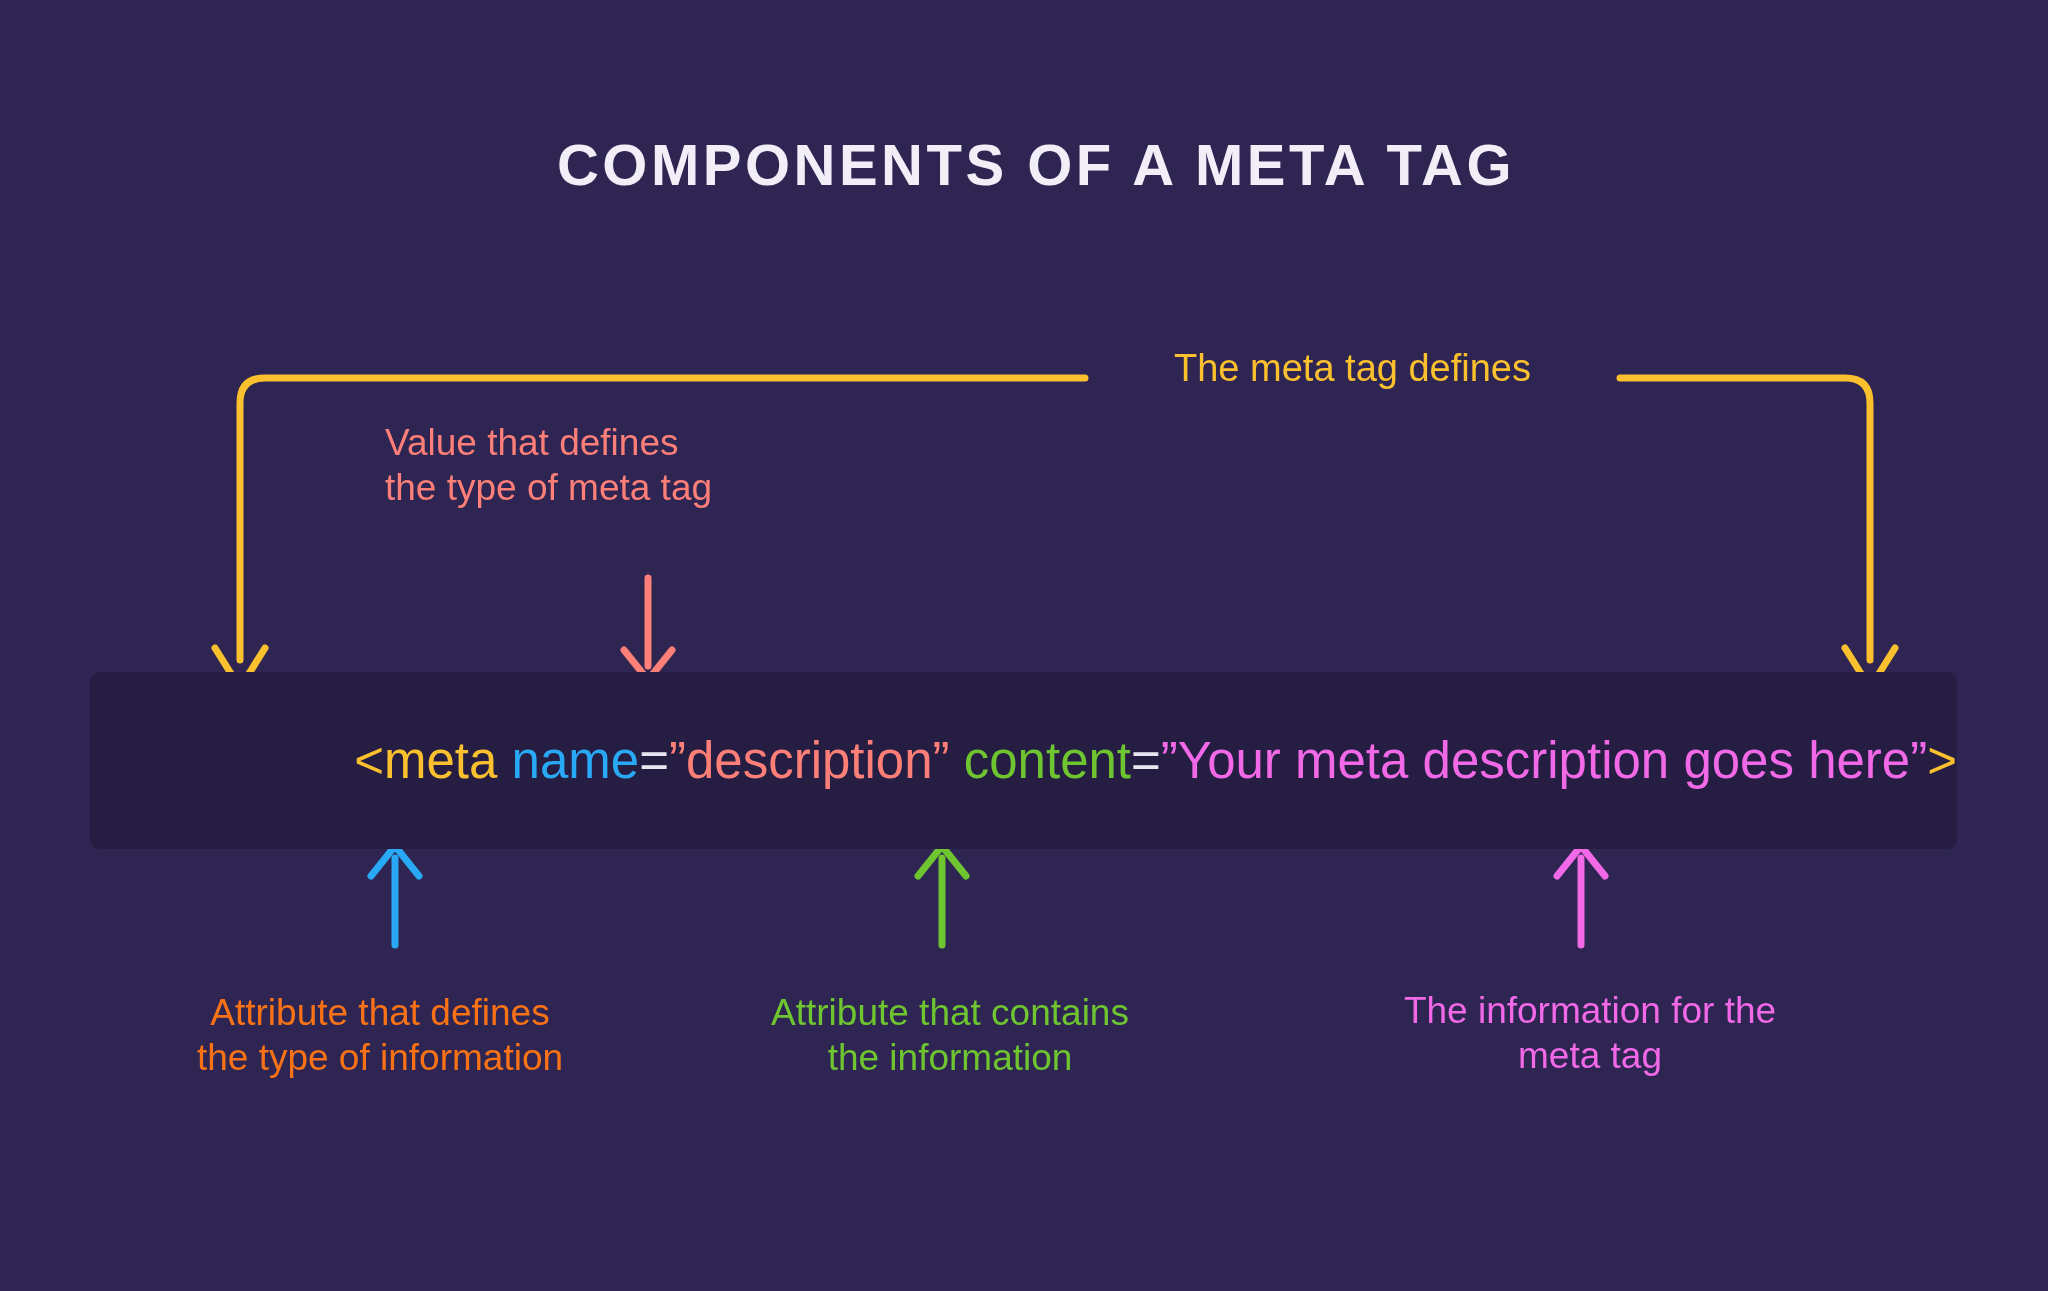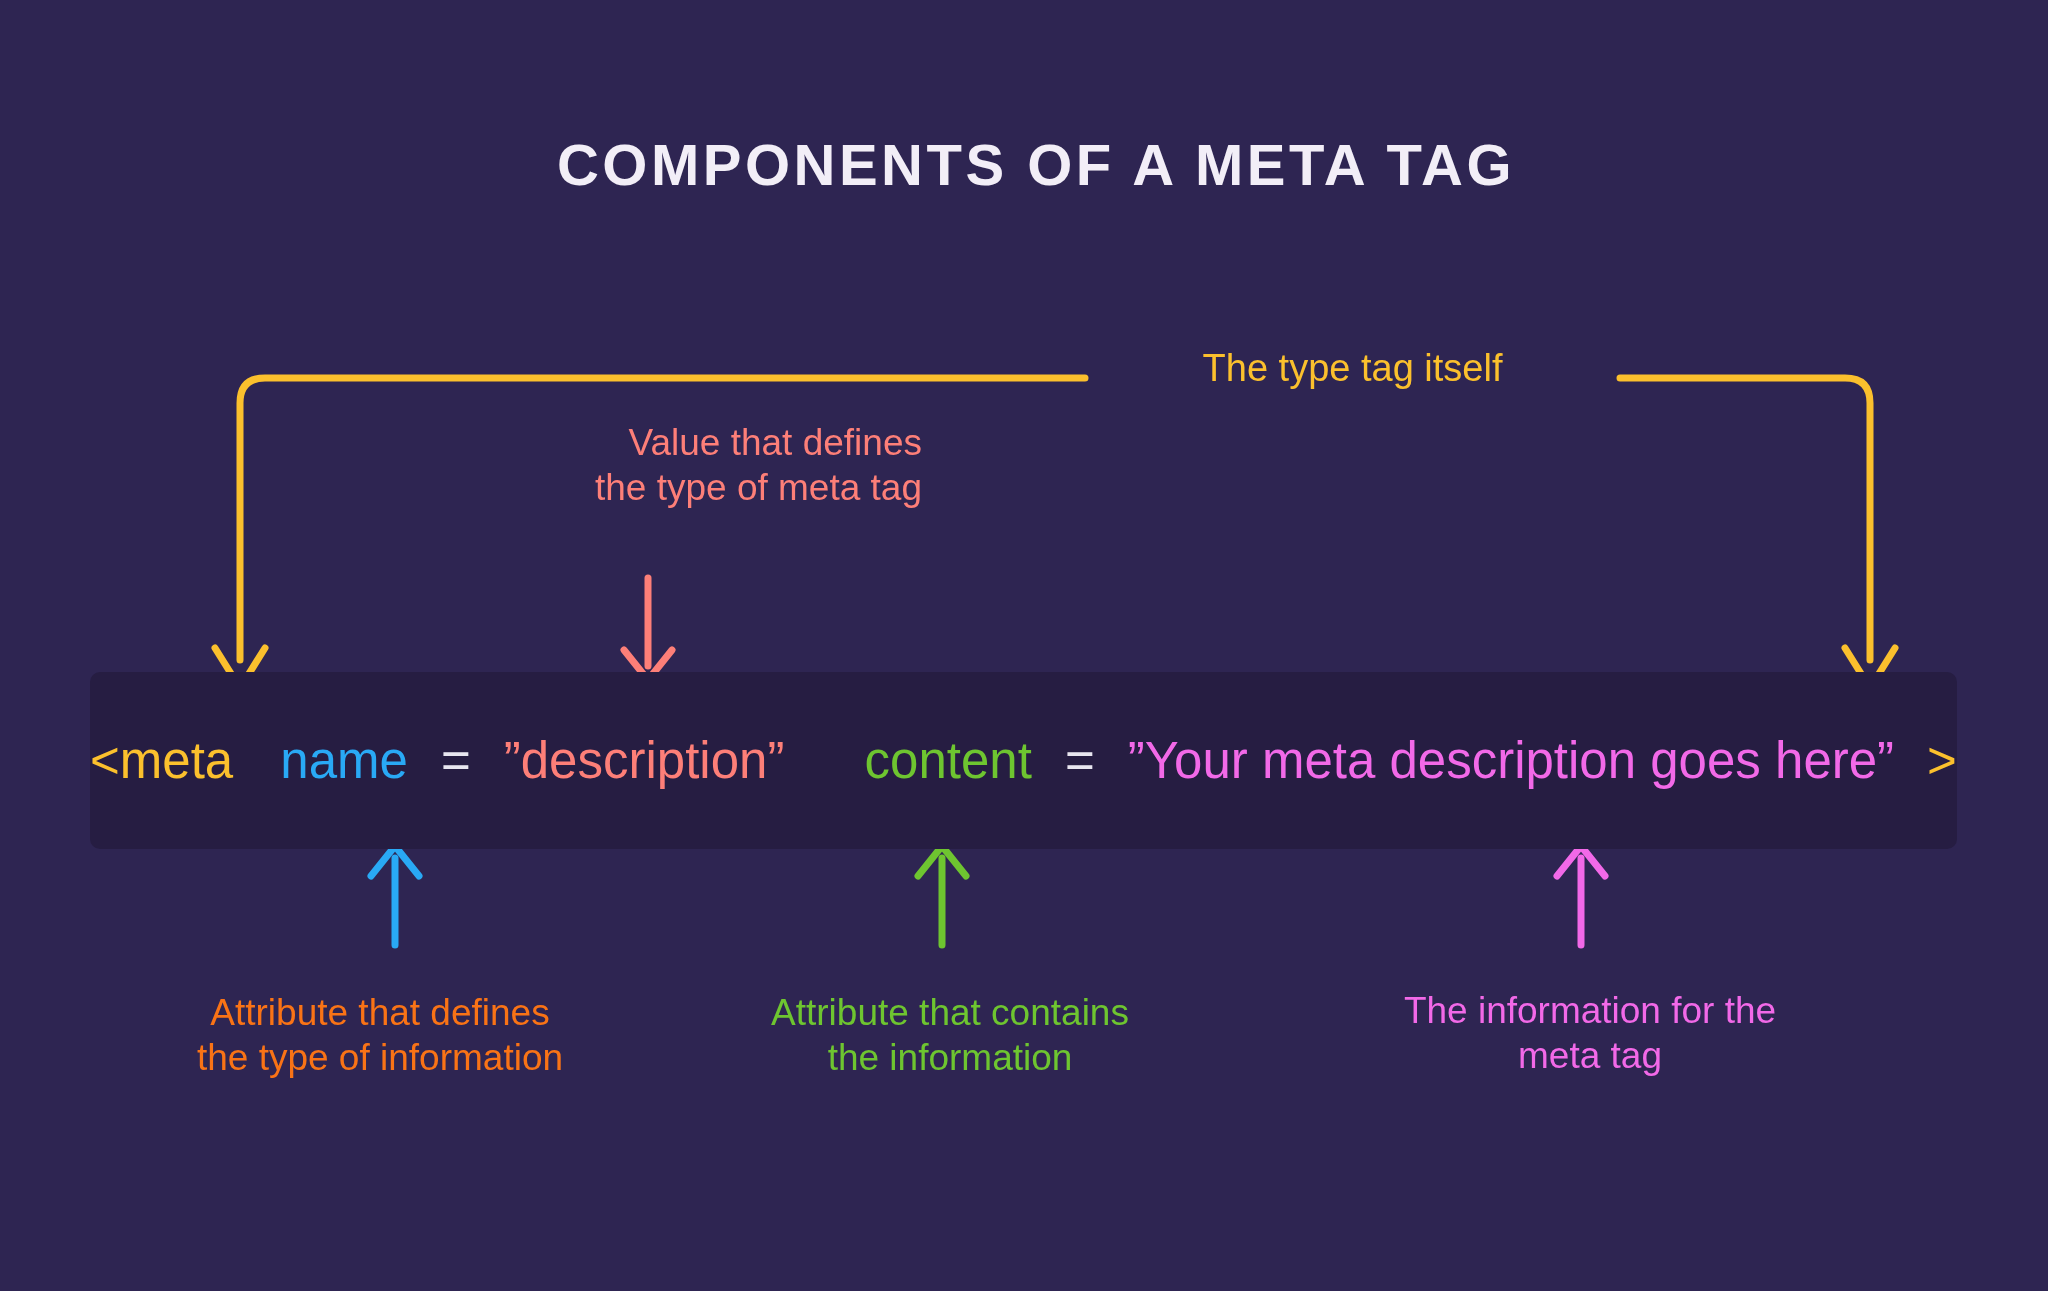--- a/index.html
+++ b/index.html
@@ -56,21 +56,21 @@
     border-radius: 10px;
   }
   .code-line {
     position: absolute;
     left: 0;
     top: 0;
     width: 1867px;
     height: 177px;
     display: flex;
     align-items: center;
-    justify-content: space-between;
+    justify-content: flex-end;
     font-size: 51px;
     white-space: pre;
     letter-spacing: 0px;
   }
   .tok { white-space: pre; }
 
   
   .label {
     position: absolute;
     font-size: 37px;
@@ -78,24 +78,24 @@
     white-space: pre-line;
   }
   .lbl-meta-tag {
     left: 1085px;
     top: 345px;
     width: 535px;
     text-align: center;
     font-size: 38px;
   }
   .lbl-value {
-    left: 412px;
+    left: 385px;
     top: 420px;
     width: 510px;
-    text-align: right;
+    text-align: left;
   }
   .lbl-attr-type {
     left: 120px;
     top: 990px;
     width: 520px;
     text-align: center;
   }
   .lbl-attr-contains {
     left: 700px;
     top: 990px;
@@ -146,21 +146,21 @@
       <path d="M 1557 876 L 1581 846 L 1605 876" stroke="#f269e8" stroke-width="7" fill="none" stroke-linecap="round" stroke-linejoin="round"></path>
     </g>
   </svg>
 
   <div class="code-box">
     <div class="code-line">
       <span class="tok" style="color:#fbc02d">&lt;meta </span><span class="tok" style="color:#29a9f5">name</span><span class="tok" style="color:#e8e6f0">=</span><span class="tok" style="color:#fd7f78">”description”</span><span class="tok" style="color:#e8e6f0"> </span><span class="tok" style="color:#6ec530">content</span><span class="tok" style="color:#e8e6f0">=</span><span class="tok" style="color:#f269e8">”Your meta description goes here”</span><span class="tok" style="color:#fbc02d">&gt;</span>
     </div>
   </div>
 
-  <div class="label lbl-meta-tag" style="color:#fbc02d">The type tag itself</div>
+  <div class="label lbl-meta-tag" style="color:#fbc02d">The meta tag defines</div>
 
   <div class="label lbl-value" style="color:#fd7f78">Value that defines
 the type of meta tag</div>
 
   <div class="label lbl-attr-type" style="color:#f97316">Attribute that defines
 the type of information</div>
 
   <div class="label lbl-attr-contains" style="color:#6ec530">Attribute that contains
 the information</div>
 

